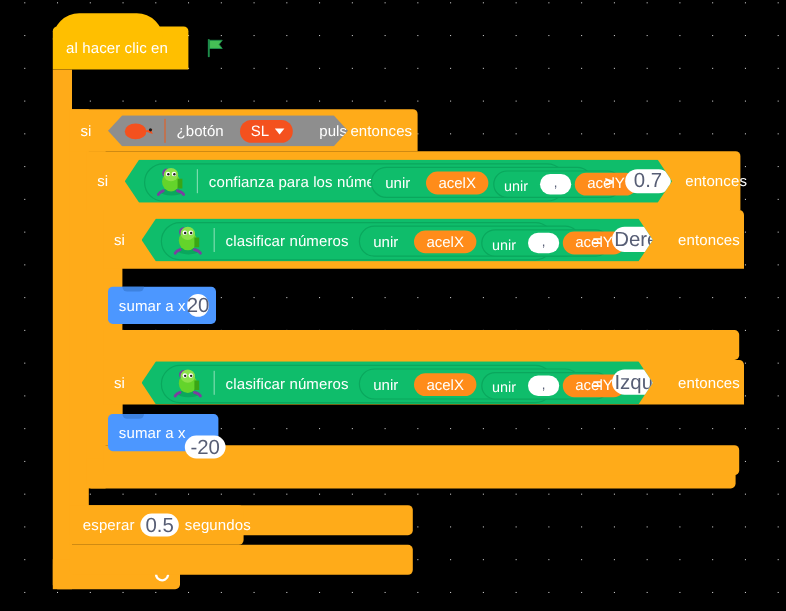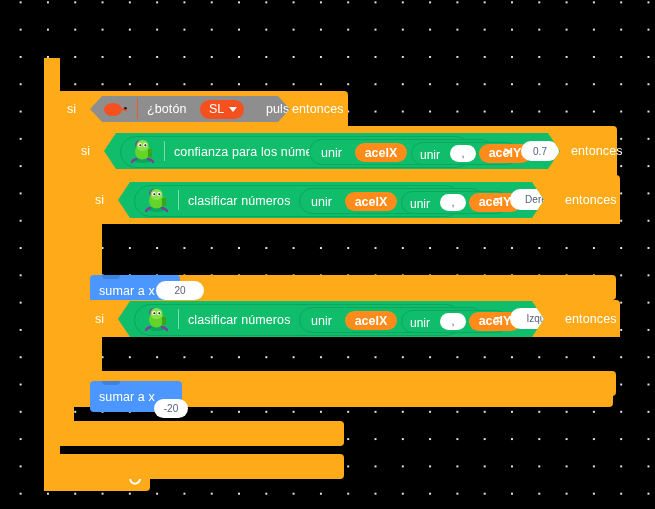--- a/index.html
+++ b/index.html
@@ -73,29 +73,29 @@
     clip-path: polygon(12px 0, calc(100% - 12px) 0, 100% 50%, calc(100% - 12px) 100%, 12px 100%, 0 50%);
   }
 
   
   .grn { background:#0FBD6B; }
 
   .oval {
     border-radius: 999px;
     display:flex; align-items:center; justify-content:center;
   }
-  .oval-orange { background:#FF8C1A;font-weight:bold; }
+  .oval-orange { background:#FF8C1A; }
   .oval-white  { background:#ffffff; }
   .oval-grn    { background:#0FBD6B; border:1px solid #0AA75D; }
 
-  .txt-dark { color:#575E75; font-size:10px; }
+  .txt-dark { color:#575E75; font-size:17px; }
   .txt-white{ color:#ffffff; font-size:12.5px; }
 
   
-  .blue { background:#4C97FF; border-radius:4px;margin-top:36px; }
+  .blue { background:#4C97FF; border-radius:4px; }
 
   
   .dd {
     background:#F4511E; border-radius:999px;
     display:flex; align-items:center; gap:5px;
     padding:0 7px 0 9px;
   }
   .caret {
     width:0;height:0;border-left:4.5px solid transparent;
     border-right:4.5px solid transparent;border-top:5px solid #fff;
@@ -105,20 +105,27 @@
   .divline { position:absolute; width:1px; background:rgba(255,255,255,.45); }
   .divline-orange { background:#E0622A; }
 
   .loop-arrow { position:absolute; width:16px; height:16px; }
 </style>
 </head>
 <body>
 
 <div id="canvas">
 
+  <div class="blk hat">
+    <span class="lbl">al hacer clic en</span>
+    <svg class="flag" viewBox="0 0 16 16">
+      <path d="M2 1.2 L2 15" stroke="#1E8C4A" stroke-width="1.6" fill="none" stroke-linecap="round"></path>
+      <path d="M2.6 1.6 h10.6 l-2.6 3.4 l2.6 3.4 h-10.6 z" fill="#45BF55" stroke="#1E8C4A" stroke-width=".8"></path>
+    </svg>
+  </div>
 
   <div class="blk cblk" style="left:44px; top:58px; width:16px; height:433px;"></div>
 
 
   <div class="blk cblk" style="left:44px; top:466px; width:106px; height:25px; border-radius:0 4px 4px 4px;">
     <svg class="loop-arrow" viewBox="0 0 16 16" style="left:83px;top:4px;">
       <path d="M13 9.5a5 5 0 1 1-1.6-4.6" fill="none" stroke="#fff" stroke-width="2" stroke-linecap="round"></path>
       <path d="M14.4 1.6 L12.1 6.0 L8.0 4.2 Z" fill="#fff"></path>
     </svg>
   </div>
@@ -237,21 +244,21 @@
 
     <span class="lbl" style="position:absolute;left:376px;top:13px;font-weight:bold;">=</span>
     <div class="oval oval-white" style="position:absolute;left:392px;top:7px;width:68px;height:21px;">
       <span class="txt-dark">Derecha</span>
     </div>
   </div>
 
   <div class="blk blue" style="left:90px; top:239px; width:90px; height:31px;">
     <div class="nub" style="left:12px;top:0;background:#3D82E0;"></div>
     <span class="lbl" style="position:absolute;left:9px;top:10px;">sumar a x</span>
-    <div class="oval oval-white" style="position:absolute;left:66px;top:6px;width:48px;height:19px;">
+    <div class="oval oval-white" style="position:absolute;left:66px;top:6px;width:18px;height:19px;">
       <span class="txt-dark">20</span>
     </div>
   </div>
 
   <div class="blk cblk" style="left:86px; top:300px; width:16px; height:71px;"></div>
   <div class="blk cblk" style="left:86px; top:300px; width:534px; height:37px; border-radius:0 4px 0 0;">
     <span class="lbl" style="position:absolute;left:9px;top:13px;">si</span>
     <span class="lbl" style="position:absolute;left:479px;top:13px;">entonces</span>
   </div>
   <div class="blk cblk" style="left:86px; top:371px; width:530px; height:25px; border-radius:0 4px 4px 4px;"></div>
@@ -297,16 +304,23 @@
   </div>
 
   <div class="blk blue" style="left:90px; top:345px; width:92px; height:31px;">
     <div class="nub" style="left:12px;top:0;background:#3D82E0;"></div>
     <span class="lbl" style="position:absolute;left:9px;top:10px;">sumar a x</span>
     <div class="oval oval-white" style="position:absolute;left:64px;top:18px;width:34px;height:19px;">
       <span class="txt-dark">-20</span>
     </div>
   </div>
 
+  <div class="blk cblk" style="left:58px; top:421px; width:145px; height:33px; border-radius:0 4px 4px 0;">
+    <span class="lbl" style="position:absolute;left:11px;top:11px;">esperar</span>
+    <div class="oval oval-white" style="position:absolute;left:59px;top:7px;width:32px;height:19px;">
+      <span class="txt-dark">0.5</span>
+    </div>
+    <span class="lbl" style="position:absolute;left:96px;top:11px;">segundos</span>
+  </div>
 
   <div class="blk cblk" style="left:58px; top:454px; width:286px; height:25px; border-radius:0 4px 4px 4px;"></div>
 
 </div>
 
 </body></html>

